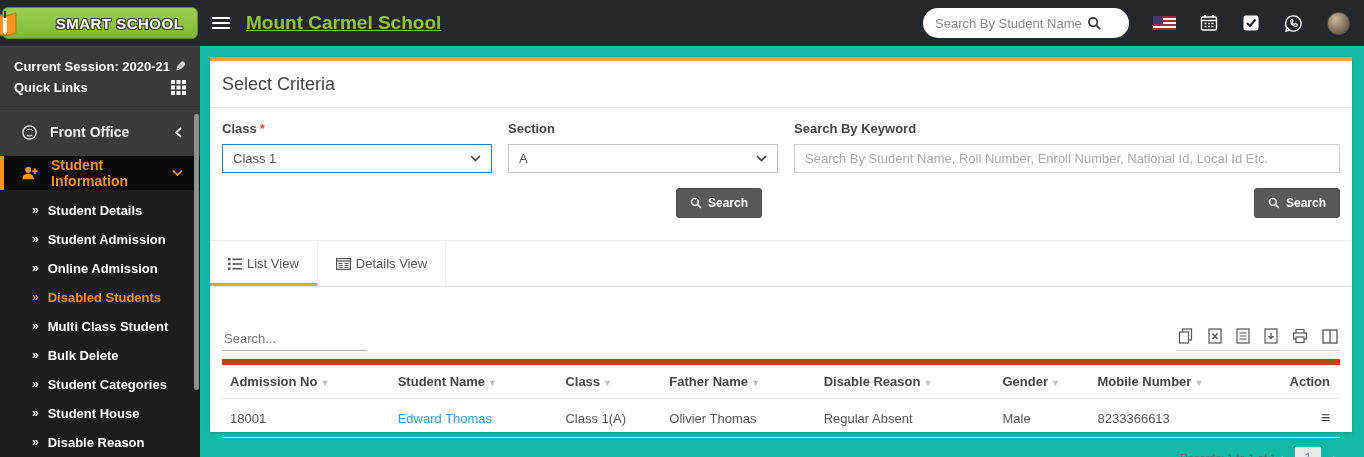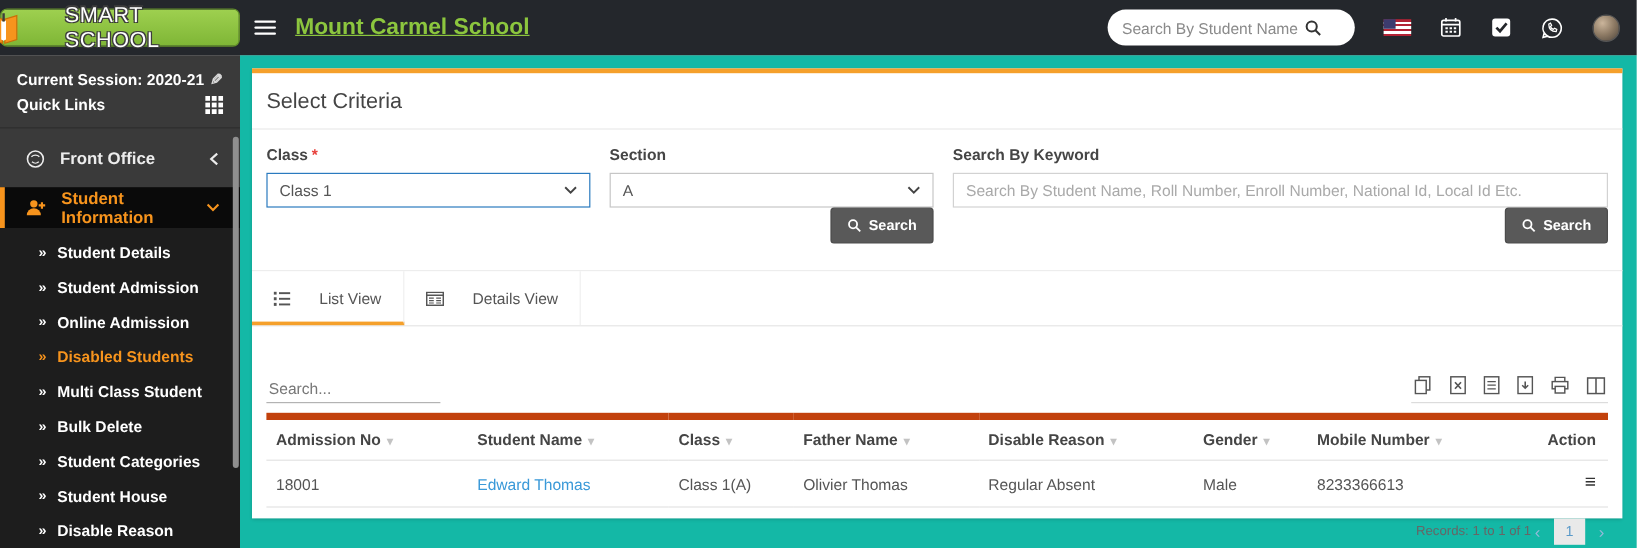--- a/index.html
+++ b/index.html
@@ -6,21 +6,21 @@
   html,body { width:1364px; height:457px; overflow:hidden;
     font-family:"Liberation Sans", sans-serif; background:#efefef; position:relative; }
 
   
   .header { position:absolute; top:0; left:0; width:1364px; height:46px;
     background:#24272c; display:flex; align-items:center; z-index:20; }
   .logo-area { width:200px; display:flex; justify-content:center; align-items:center; }
   .logo-badge { position:relative; background:linear-gradient(#9ed04f,#7fb636);
     border:1px solid #628f2a; border-radius:6px; height:32px; display:flex;
     align-items:center; padding:0 14px 0 26px; }
-  .logo-badge .logo-text { color:#fff; font-size:18px; font-weight:normal; letter-spacing:.5px;
+  .logo-badge .logo-text { color:#fff; font-size:15px; font-weight:bold; letter-spacing:.5px;
     text-shadow:-1px -1px 0 #3c3c3c,1px -1px 0 #3c3c3c,-1px 1px 0 #3c3c3c,1px 1px 0 #3c3c3c;margin-left:27px; }
   .book-icon { position:absolute; left:-12px; top:1px; }
   .hamburger { width:18px; margin-left:12px; cursor:pointer; }
   .hamburger div { height:2px; background:#fff; margin:3px 0; border-radius:1px; }
   .school-title { color:#8cc63e; font-size:19px; font-weight:bold; margin-left:16px;text-decoration:underline; }
   .header-right { margin-left:auto; display:flex; align-items:center; gap:24px; padding-right:14px; }
   .search-pill { background:#fff; border-radius:16px; height:30px; width:206px;
     display:flex; align-items:center; padding:14px 12px; }
   .search-pill input { border:none; outline:none; width:152px; font-size:13px; color:#555;
     font-family:"Liberation Sans",sans-serif; }
@@ -68,30 +68,30 @@
   .field-label { display:block; font-size:13px; font-weight:bold; color:#454545; margin-bottom:8px; }
   .req { color:#e8413c; margin-left:3px; }
   .select { height:29px; border:1px solid #c6c6c6; display:flex; align-items:center;
     padding:0 10px; font-size:13px; color:#555; cursor:pointer; background:#fff; }
   .select.focused { border:1px solid #2a7abf; }
   .select .sel-value { flex:1; }
   .text-input { width:100%; height:29px; border:1px solid #d2d2d2; padding:0 10px;
     font-size:13px; color:#555; font-family:"Liberation Sans",sans-serif; outline:none; }
   .text-input::placeholder { color:#a9a9a9; }
 
-  .buttons-row { display:flex; gap:16px; }
+  .buttons-row { display:flex; margin-top:15px; }
   .buttons-row .slot-left { width:270px; }
   .buttons-row .slot-mid { width:270px; text-align:right; }
   .buttons-row .slot-right { flex:1; text-align:right; }
   .btn-search { display:inline-flex; align-items:center; gap:6px; background:#595959;
     border:1px solid #4c4c4c; color:#fff; font-size:12px; font-weight:bold;
     padding:7px 13px; border-radius:3px; cursor:pointer; font-family:"Liberation Sans",sans-serif; }
 
   .tabbar { display:flex; margin:22px -12px 0; border-top:1px solid #ededed; border-bottom:1px solid #e5e5e5; }
-  .tab { display:flex; align-items:center; gap:24px; padding:15px 18px; font-size:13px;
+  .tab { display:flex; align-items:center; gap:5px; padding:15px 18px; font-size:13px;
     color:#555; cursor:pointer; border-right:1px solid #efefef; }
   .tab.active { border-bottom:3px solid #f5a02b; padding-bottom:12px; }
 
   .toolbar { display:flex; justify-content:space-between; align-items:flex-end; padding:13px 0 0; }
   .dt-search { border:none; border-bottom:1px solid #b3b3b3; width:145px; font-size:13px;
     padding:4px 2px; color:#666; outline:none; font-family:"Liberation Sans",sans-serif;margin-top:27px; }
   .dt-search::placeholder { color:#777; }
   .export-icons { display:flex; gap:14px; align-items:center; border-bottom:1px solid #dcdcdc;
     padding:0 2px 6px; }
   .export-icons .eicon { cursor:pointer; display:flex; }

